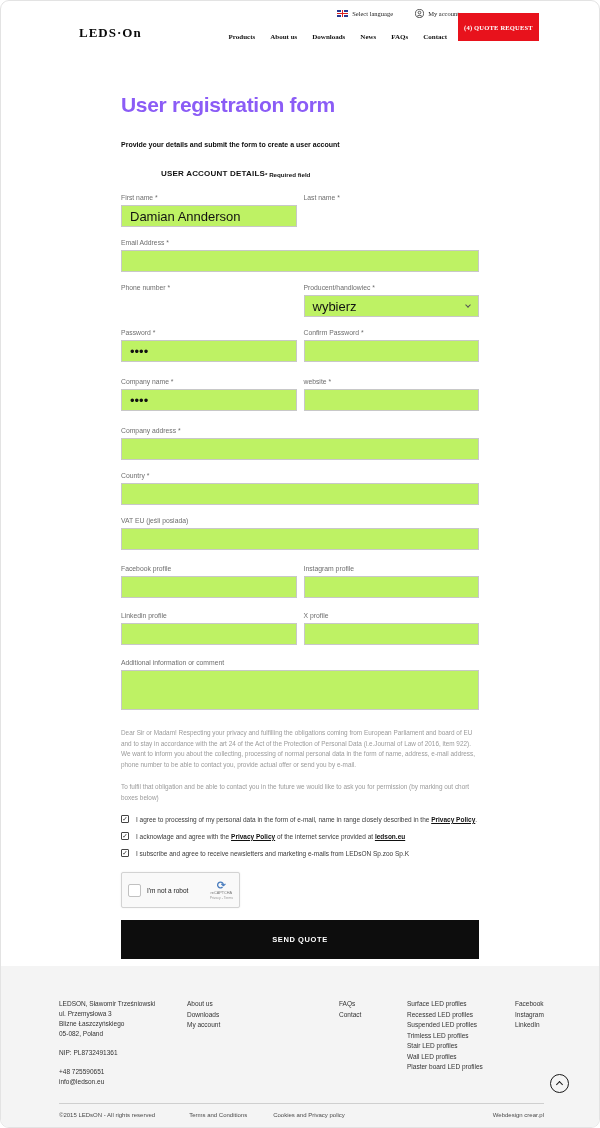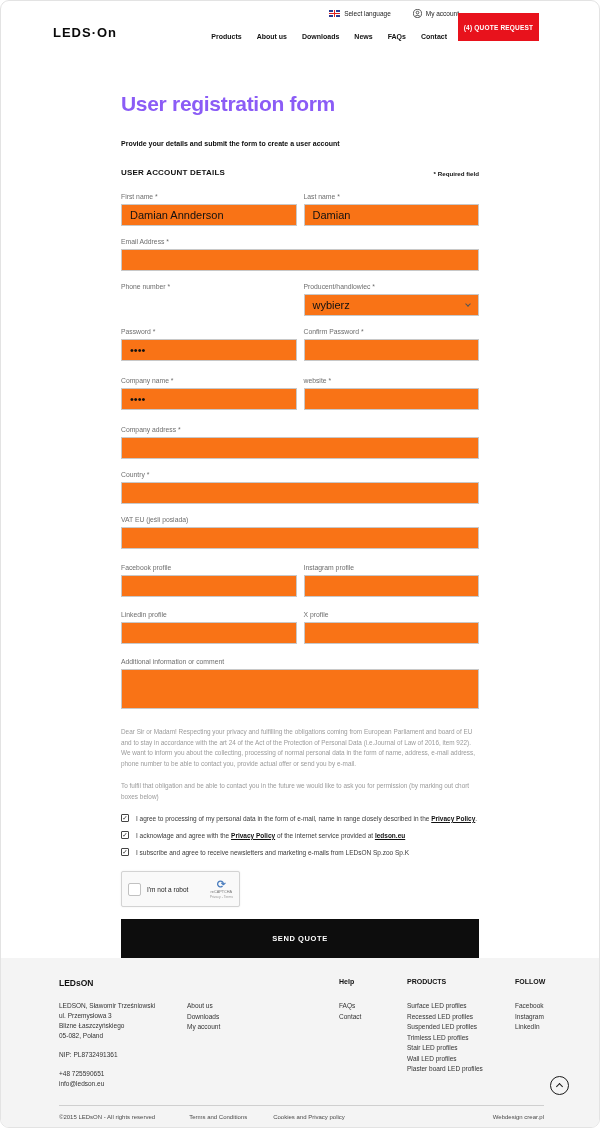--- a/index.html
+++ b/index.html
@@ -2,21 +2,21 @@
 <html><head>
 <meta charset="utf-8">
 <style>
   * { margin:0; padding:0; box-sizing:border-box; }
   html,body { background:#ffffff; }
   body { font-family:"Liberation Sans","DejaVu Sans",sans-serif; color:#111; width:600px; }
   .page { width:600px; height:1128px; display:flex; flex-direction:column; overflow:hidden;
           border:1px solid #e3e3e3; border-radius:9px; background:#fff; }
 
   
-  header { position:relative; padding:8px 60px 10px 52px; }
+  header { position:relative; padding:8px 60px 10px 78px;font-family:Liberation Serif, serif; }
   .topbar { display:flex; justify-content:flex-end; gap:22px; margin-right:80px; align-items:center; }
   .util { display:flex; align-items:center; gap:4px; font-size:6.5px; color:#222; cursor:pointer; }
   .flag { width:11px; height:7px; display:inline-block;
           background-color:#2b3990;
           background-image:
             linear-gradient(to right, transparent 44%, #d22 44%, #d22 56%, transparent 56%),
             linear-gradient(to bottom, transparent 36%, #d22 36%, #d22 64%, transparent 64%),
             linear-gradient(to right, transparent 36%, #fff 36%, #fff 64%, transparent 64%),
             linear-gradient(to bottom, transparent 26%, #fff 26%, #fff 74%, transparent 74%); }
   .navrow { display:flex; align-items:flex-end; margin-top:7px; }
@@ -24,29 +24,29 @@
   nav { display:flex; gap:15px; margin-left:auto; margin-right:92px; }
   nav .nav-item { font-size:7px; font-weight:700; color:#111; cursor:pointer; white-space:nowrap; }
   .quote-btn { position:absolute; right:60px; top:12px; width:81px; height:28px;
                background:#e8121c; color:#fff; border:none; font-family:inherit;
                font-size:6.5px; font-weight:700; letter-spacing:0.2px; cursor:pointer; }
 
   
   .content { padding:0 120px; }
   h1 { font-size:21px; font-weight:700; letter-spacing:-0.3px; margin-top:42px; color:#8b5cf6; }
   .subtitle { font-size:7px; font-weight:700; margin-top:24px; color:#0c0c0c; }
-  .section-row { display:flex; justify-content:space-between; align-items:flex-end; margin-top:21px; }
+  .section-row { display:flex; justify-content:flex-start; align-items:flex-end; margin-top:21px;margin-left:40px; }
   .section-title { font-size:8px; font-weight:700; letter-spacing:0.2px; }
   .required-note { font-size:6.2px; font-weight:700; }
 
   .row { display:flex; gap:7px; margin-top:12px; }
   .field { flex:1; min-width:0; }
   .field label { display:block; font-size:6.8px; color:#6e6e6e; margin-bottom:4px; }
-  .tbox, .input { width:100%; height:22px; border:1px solid #c8c8c8; background:#f97316;
-          font-family:inherit; font-size:11px; color:#111; padding:0 8px; }
+  .tbox, .input { width:100%; height:22px; border:1px solid #c8c8c8; background:#bef264;
+          font-family:inherit; font-size:13px; color:#111; padding:0 8px; }
   .input { display:flex; align-items:center; gap:5px; }
   textarea.tbox { height:40px; resize:none; padding-top:5px; }
   .chev { width:4px; height:4px; border-left:1px solid #555; border-bottom:1px solid #555;
           transform:rotate(-45deg); display:inline-block; margin-top:-2px; }
   .select { justify-content:space-between; cursor:pointer;gap:42px; }
   .phone-prefix { font-weight:600; }
   .phone-num { margin-left:14px; }
 
   .legal { margin-top:14px; font-size:6.4px; line-height:10.5px; color:#9b9b9b; }
   .legal + .legal { margin-top:12px; }
@@ -138,21 +138,20 @@
       <span class="required-note">* Required field</span>
     </div>
 
     <div class="row" style="margin-top:16px;">
       <div class="field">
         <label>First name *</label>
         <input class="tbox" value="Damian Annderson" style="">
       </div>
       <div class="field">
         <label>Last name *</label>
-        <input class="tbox" value="Damian" style="">
       </div>
     </div>
 
     <div class="row">
       <div class="field">
         <label>Email Address *</label>
         <input class="tbox" value="" style="">
       </div>
     </div>
 
@@ -266,27 +265,20 @@
         <span class="rc-logo">⟳</span>
         <span class="rc-name">reCAPTCHA</span>
         <span class="rc-links">Privacy - Terms</span>
       </span>
     </div>
 
     <button class="send-btn">SEND QUOTE</button>
   </main>
 
   <footer>
-    <div class="fgrid">
-      <div class="fbrand">LEDsON</div>
-      <div></div>
-      <div class="fhead">Help</div>
-      <div class="fhead">PRODUCTS</div>
-      <div class="fhead">FOLLOW</div>
-    </div>
     <div class="fbody">
       <div class="addr">
         <div>LEDSON, Sławomir Trześniowski</div>
         <div>ul. Przemysłowa 3</div>
         <div>Blizne Łaszczyńskiego</div>
         <div>05-082, Poland</div>
         <div class="nip">NIP: PL8732491361</div>
         <div class="tel">+48 725590651</div>
         <div>info@ledson.eu</div>
       </div>

